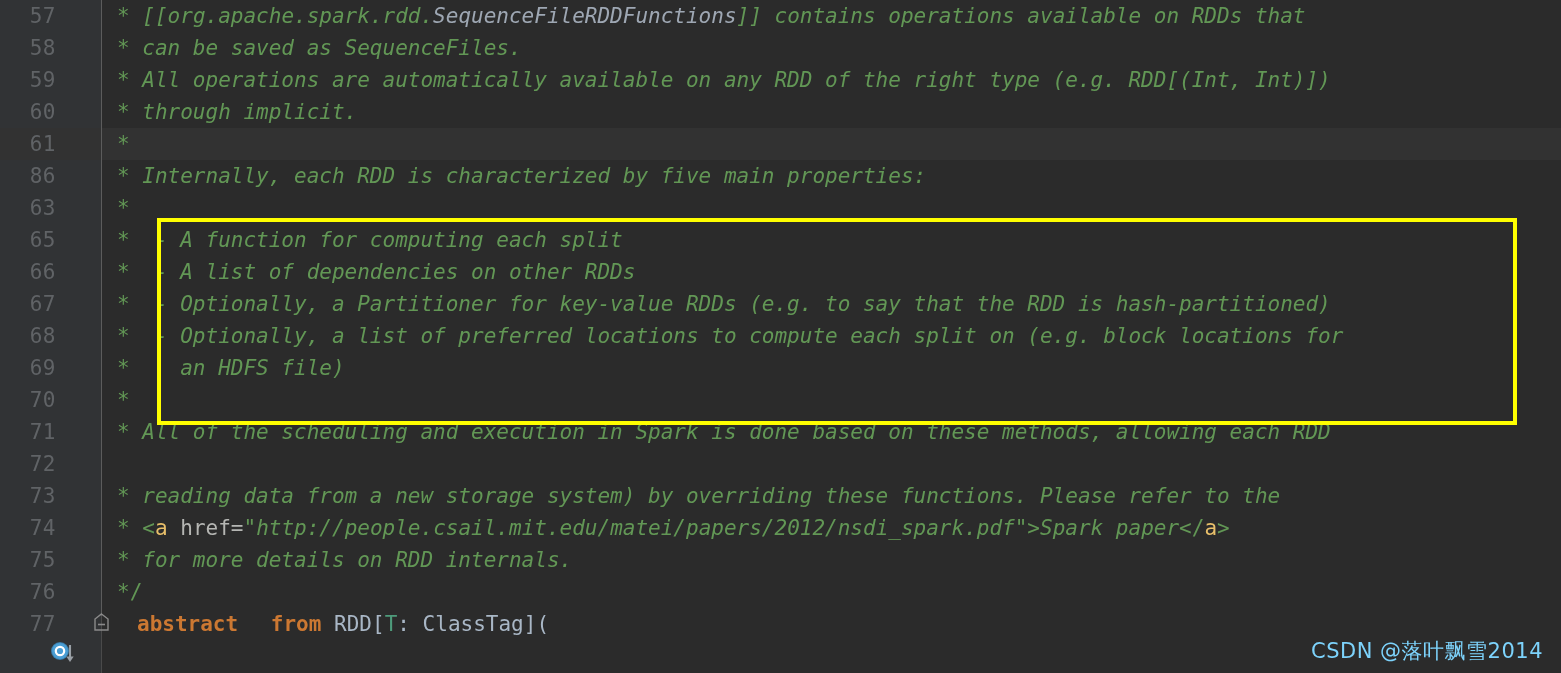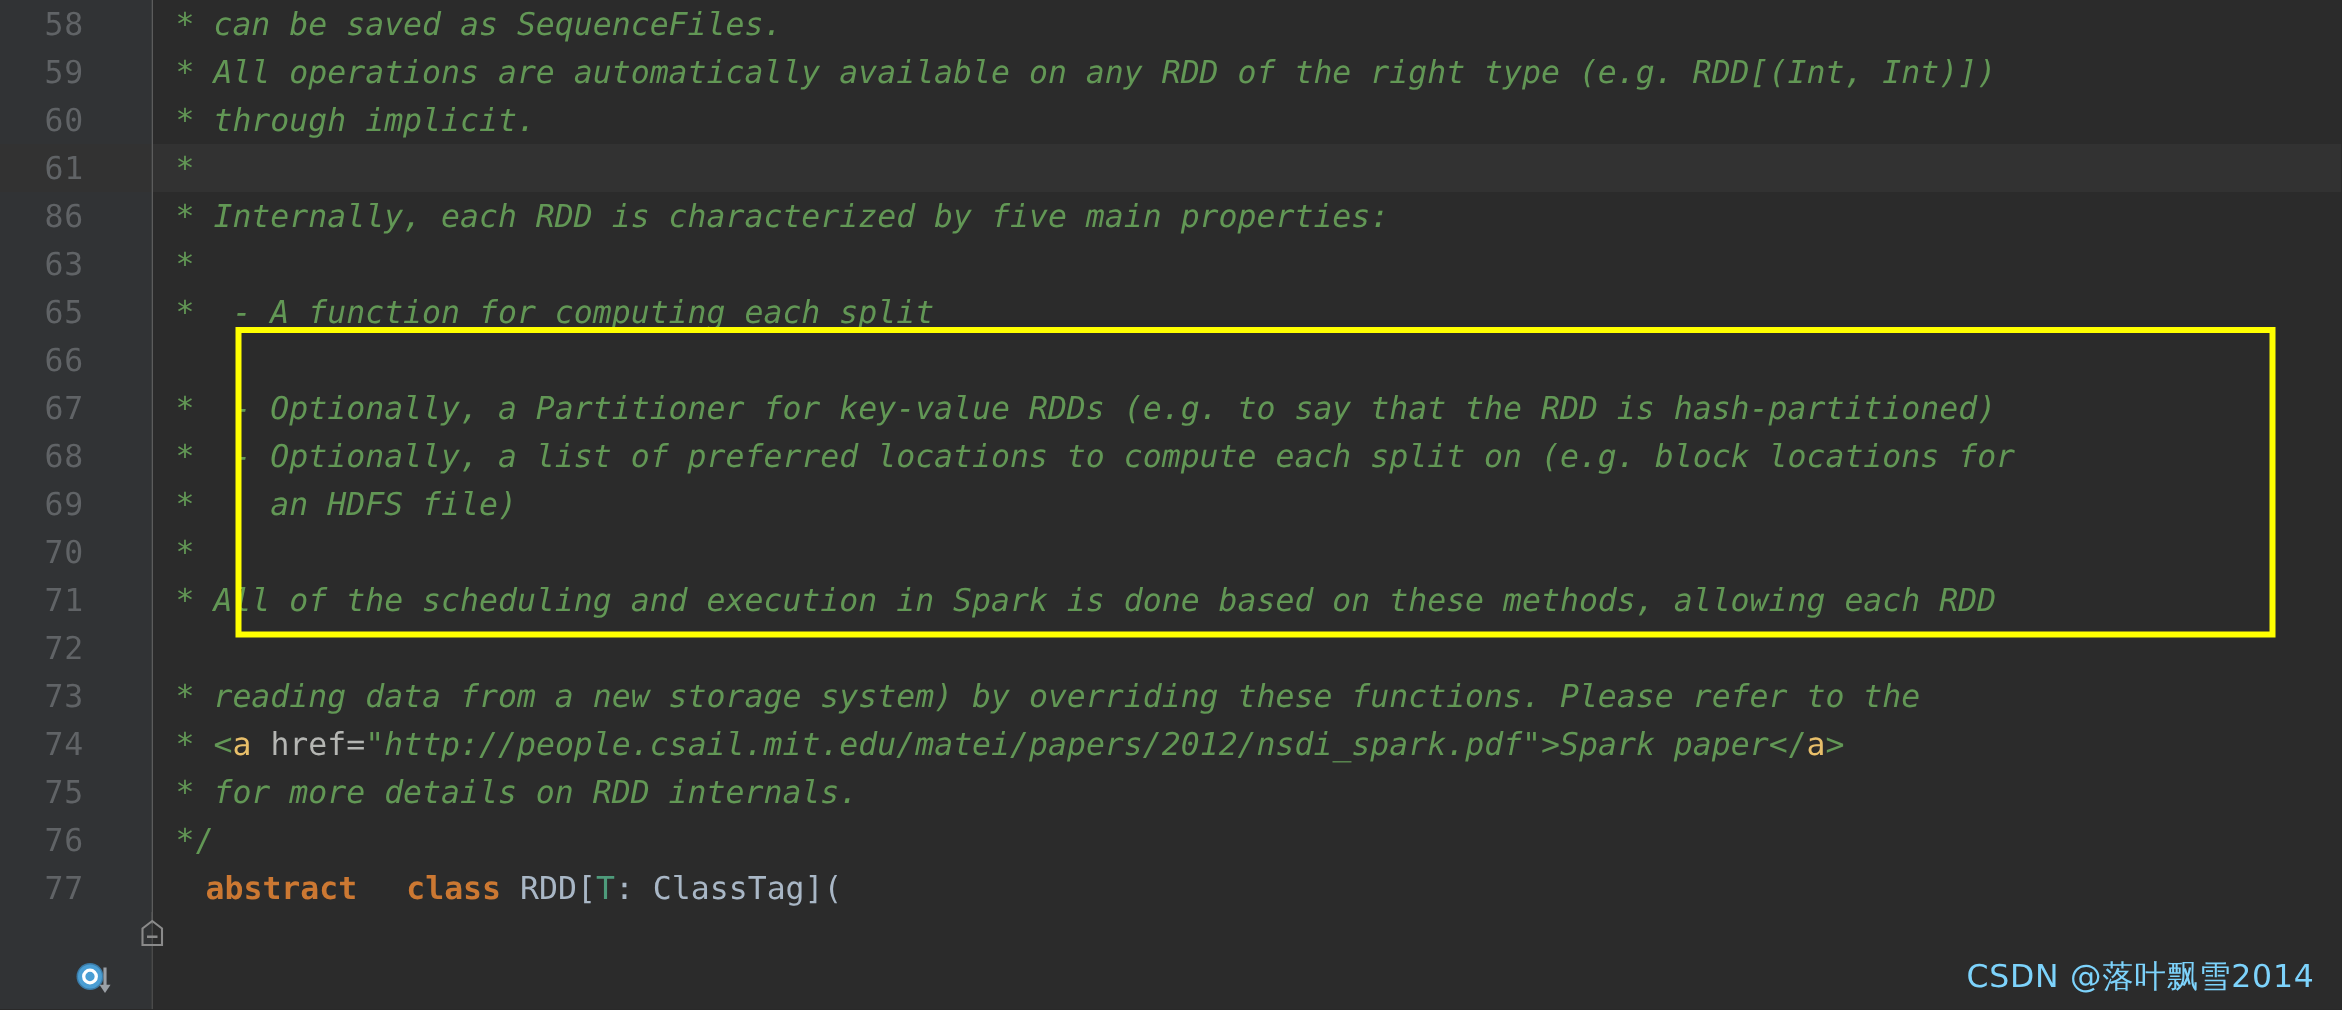--- a/index.html
+++ b/index.html
@@ -151,20 +151,26 @@
 <body>
 
 <div id="app">
 
   <div class="gutter"></div>
   <div class="gutter-sep"></div>
   <div class="fold-line"></div>
 
   <div class="rows">
 
+    <div class="row">
+      <div class="gutter-bg"></div>
+      <div class="code-bg"></div>
+      <div class="lineno">57</div>
+      <div class="code"><span class="cmtp">* </span><span class="cmt">[[</span><span class="cmt">org.apache.spark.rdd.</span><span class="doclink">SequenceFileRDDFunctions</span><span class="cmt">]] </span><span class="cmt">contains operations available on RDDs that</span></div>
+    </div>
 
     <div class="row">
       <div class="gutter-bg"></div>
       <div class="code-bg"></div>
       <div class="lineno">58</div>
       <div class="code"><span class="cmtp">* </span><span class="cmt">can be saved as SequenceFiles.</span></div>
     </div>
 
     <div class="row">
       <div class="gutter-bg"></div>
@@ -206,20 +212,21 @@
       <div class="gutter-bg"></div>
       <div class="code-bg"></div>
       <div class="lineno">65</div>
       <div class="code"><span class="cmtp">* </span><span class="cmt"> - A function for computing each split</span></div>
     </div>
 
     <div class="row">
       <div class="gutter-bg"></div>
       <div class="code-bg"></div>
       <div class="lineno">66</div>
+      <div class="code"><span class="cmtp">* </span><span class="cmt"> - A list of dependencies on other RDDs</span></div>
     </div>
 
     <div class="row">
       <div class="gutter-bg"></div>
       <div class="code-bg"></div>
       <div class="lineno">67</div>
       <div class="code"><span class="cmtp">* </span><span class="cmt"> - Optionally, a Partitioner for key-value RDDs (e.g. to say that the RDD is hash-partitioned)</span></div>
     </div>
 
     <div class="row">
@@ -281,21 +288,21 @@
       <div class="gutter-bg"></div>
       <div class="code-bg"></div>
       <div class="lineno">76</div>
       <div class="code"><span class="cmtp">*/</span></div>
     </div>
 
     <div class="row">
       <div class="gutter-bg"></div>
       <div class="code-bg"></div>
       <div class="lineno">77</div>
-      <div class="code"><span class="kw">abstract</span><span class="punc"> </span><span class="kw">class</span><span class="punc"> </span><span class="ident">RDD</span><span class="punc">[</span><span class="typar">T</span><span class="punc">: </span><span class="ident">ClassTag</span><span class="punc">](</span></div>
+      <div class="code"><span class="kw">abstract</span><span class="punc"> </span><span class="kw">from</span><span class="punc"> </span><span class="ident">RDD</span><span class="punc">[</span><span class="typar">T</span><span class="punc">: </span><span class="ident">ClassTag</span><span class="punc">](</span></div>
     </div>
 
   </div>
 
   <div class="fold-marker">
     <svg width="17" height="19" viewBox="0 0 17 19">
       <path d="M8.5 1 L15 6 L15 17 L2 17 L2 6 Z" fill="none" stroke="#8a8a8a" stroke-width="1.4"></path>
       <line x1="5" y1="11.5" x2="12" y2="11.5" stroke="#8a8a8a" stroke-width="1.6"></line>
     </svg>
   </div>

